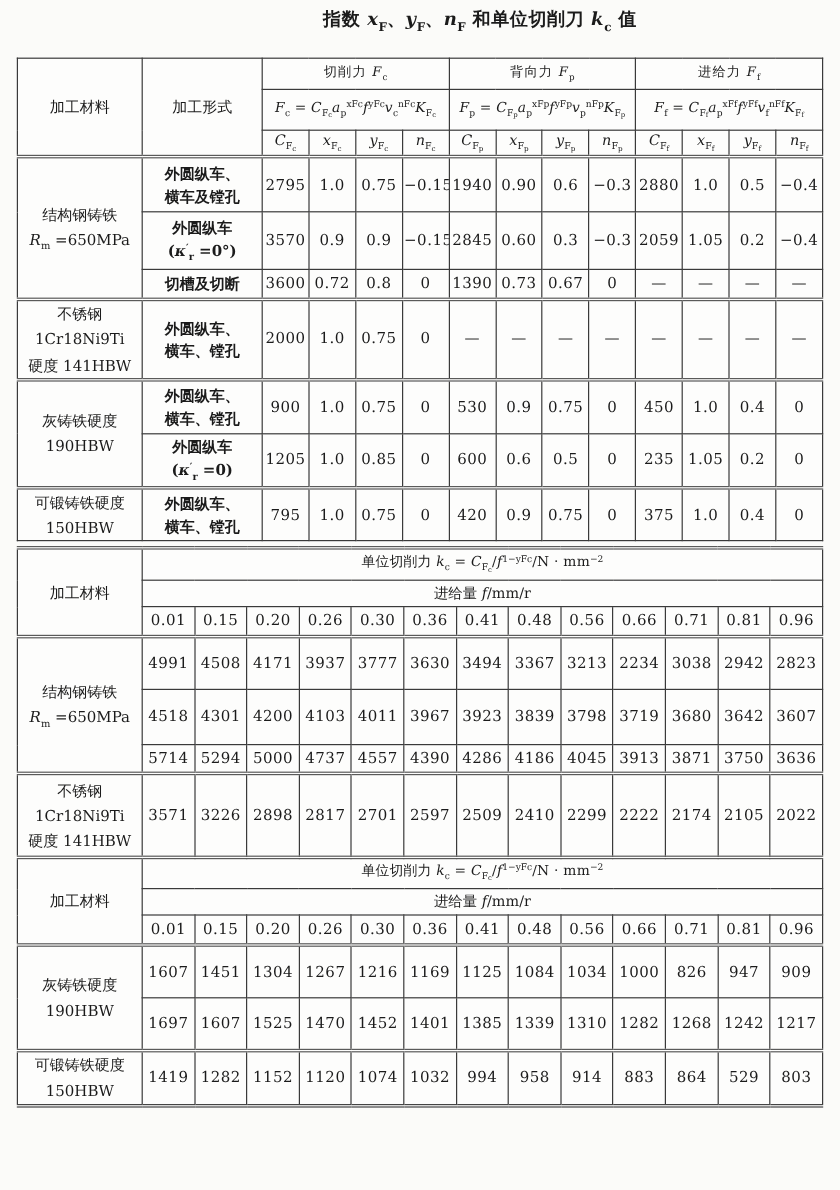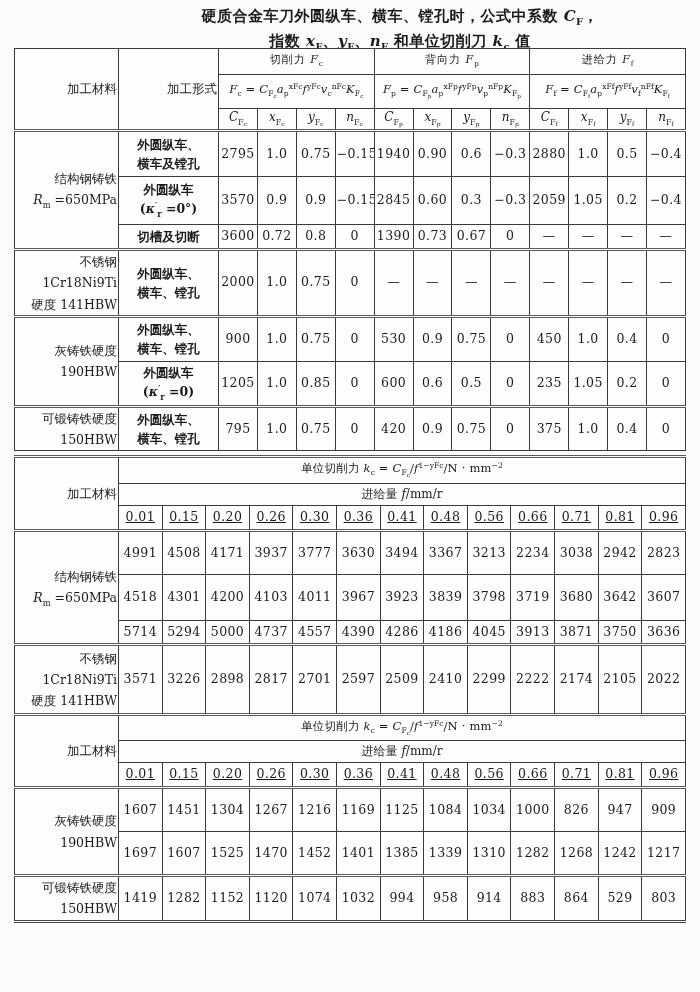--- a/index.html
+++ b/index.html
@@ -7,39 +7,38 @@
         font-family:"DejaVu Serif","Liberation Serif",serif;color:#1b1b1b;}
   .title{position:absolute;top:5px;left:105px;width:590px;text-align:center;
          font-weight:bold;font-size:15px;line-height:1.5;letter-spacing:.5px;}
   table.tbl{position:absolute;left:14px;width:672px;border-collapse:collapse;table-layout:fixed;background:#fdfdfc;}
   .part1{top:48px;}
   .part2{top:455px;}
   th,td{border:1px solid #3a3a3a;padding:0 1px;text-align:center;vertical-align:middle;
         font-weight:normal;font-size:12px;line-height:1.35;overflow:hidden;}
   tr.sep>th,tr.sep>td{border-top:3px double #5a5a5a;}
   tr.botline>th,tr.botline>td{border-bottom:3px double #444;}
-  .mat{font-size:12.5px;line-height:1.7;text-align:right;}
+  .mat{font-size:12.5px;line-height:1.7;}
   .form{font-size:12.5px;line-height:1.55;font-weight:bold;}
   .grp{font-size:11px;letter-spacing:1px;}
   .formula{font-size:11.5px;letter-spacing:.2px;}
   .sym{font-size:12px;}
   .num{font-size:12.5px;letter-spacing:.4px;}
-  .feed{font-size:12.5px;letter-spacing:.4px;text-decoration:underline;}
+  .feed{font-size:12.5px;letter-spacing:.4px;}
   sub{font-size:66%;vertical-align:-0.45em;letter-spacing:0;}
   sup{font-size:66%;vertical-align:0.5em;letter-spacing:0;}
   sub.ss{font-size:50%;vertical-align:-0.8em;}
   i{font-style:italic;}
 </style>
 </head>
 <body>
 
 <div class="page">
 
   <div class="title">
-    <div><span>硬质合金车刀外圆纵车、横车、镗孔时，公式中系数 </span><i>C</i><sub>F</sub><span>，</span></div>
     <div><span>指数 </span><i>x</i><sub>F</sub><span>、</span><i>y</i><sub>F</sub><span>、</span><i>n</i><sub>F</sub><span> 和单位切削刀 </span><i>k</i><sub>c</sub><span> 值</span></div>
   </div>
 
   <table class="tbl part1">
     <colgroup>
       <col style="width:104px">
         <col style="width:100px">
       <col>
         <col>
         <col>

